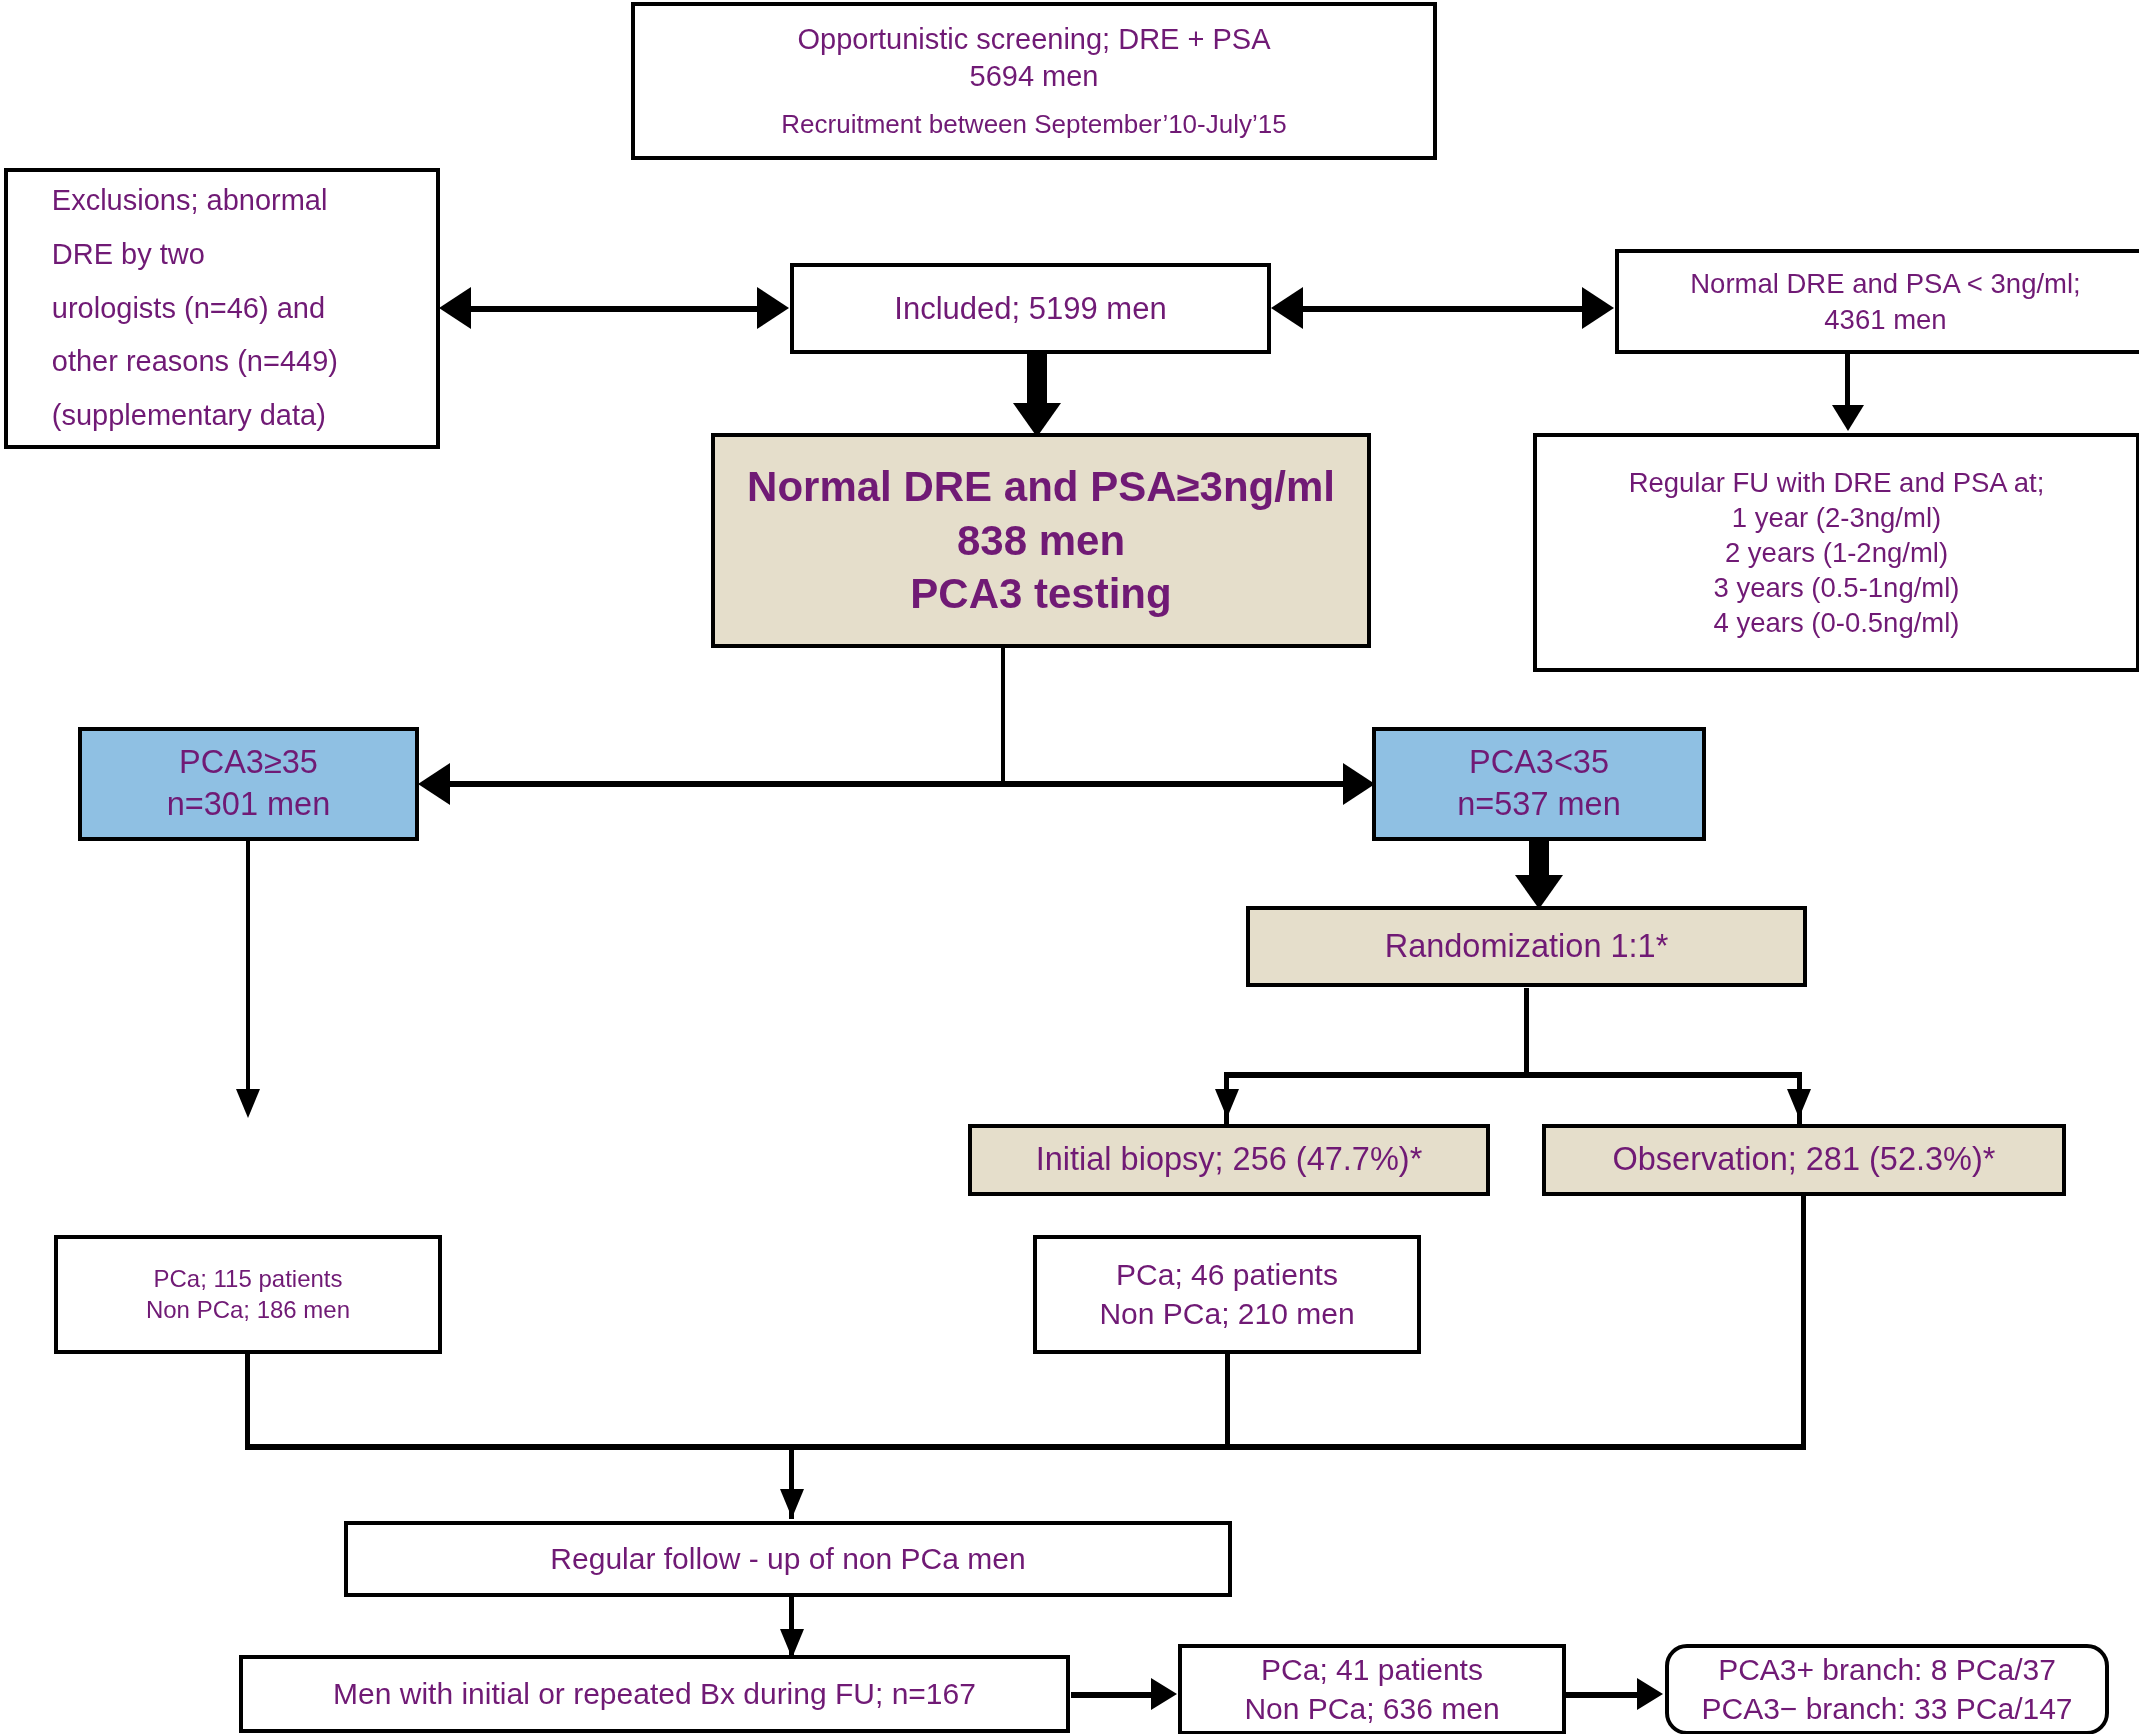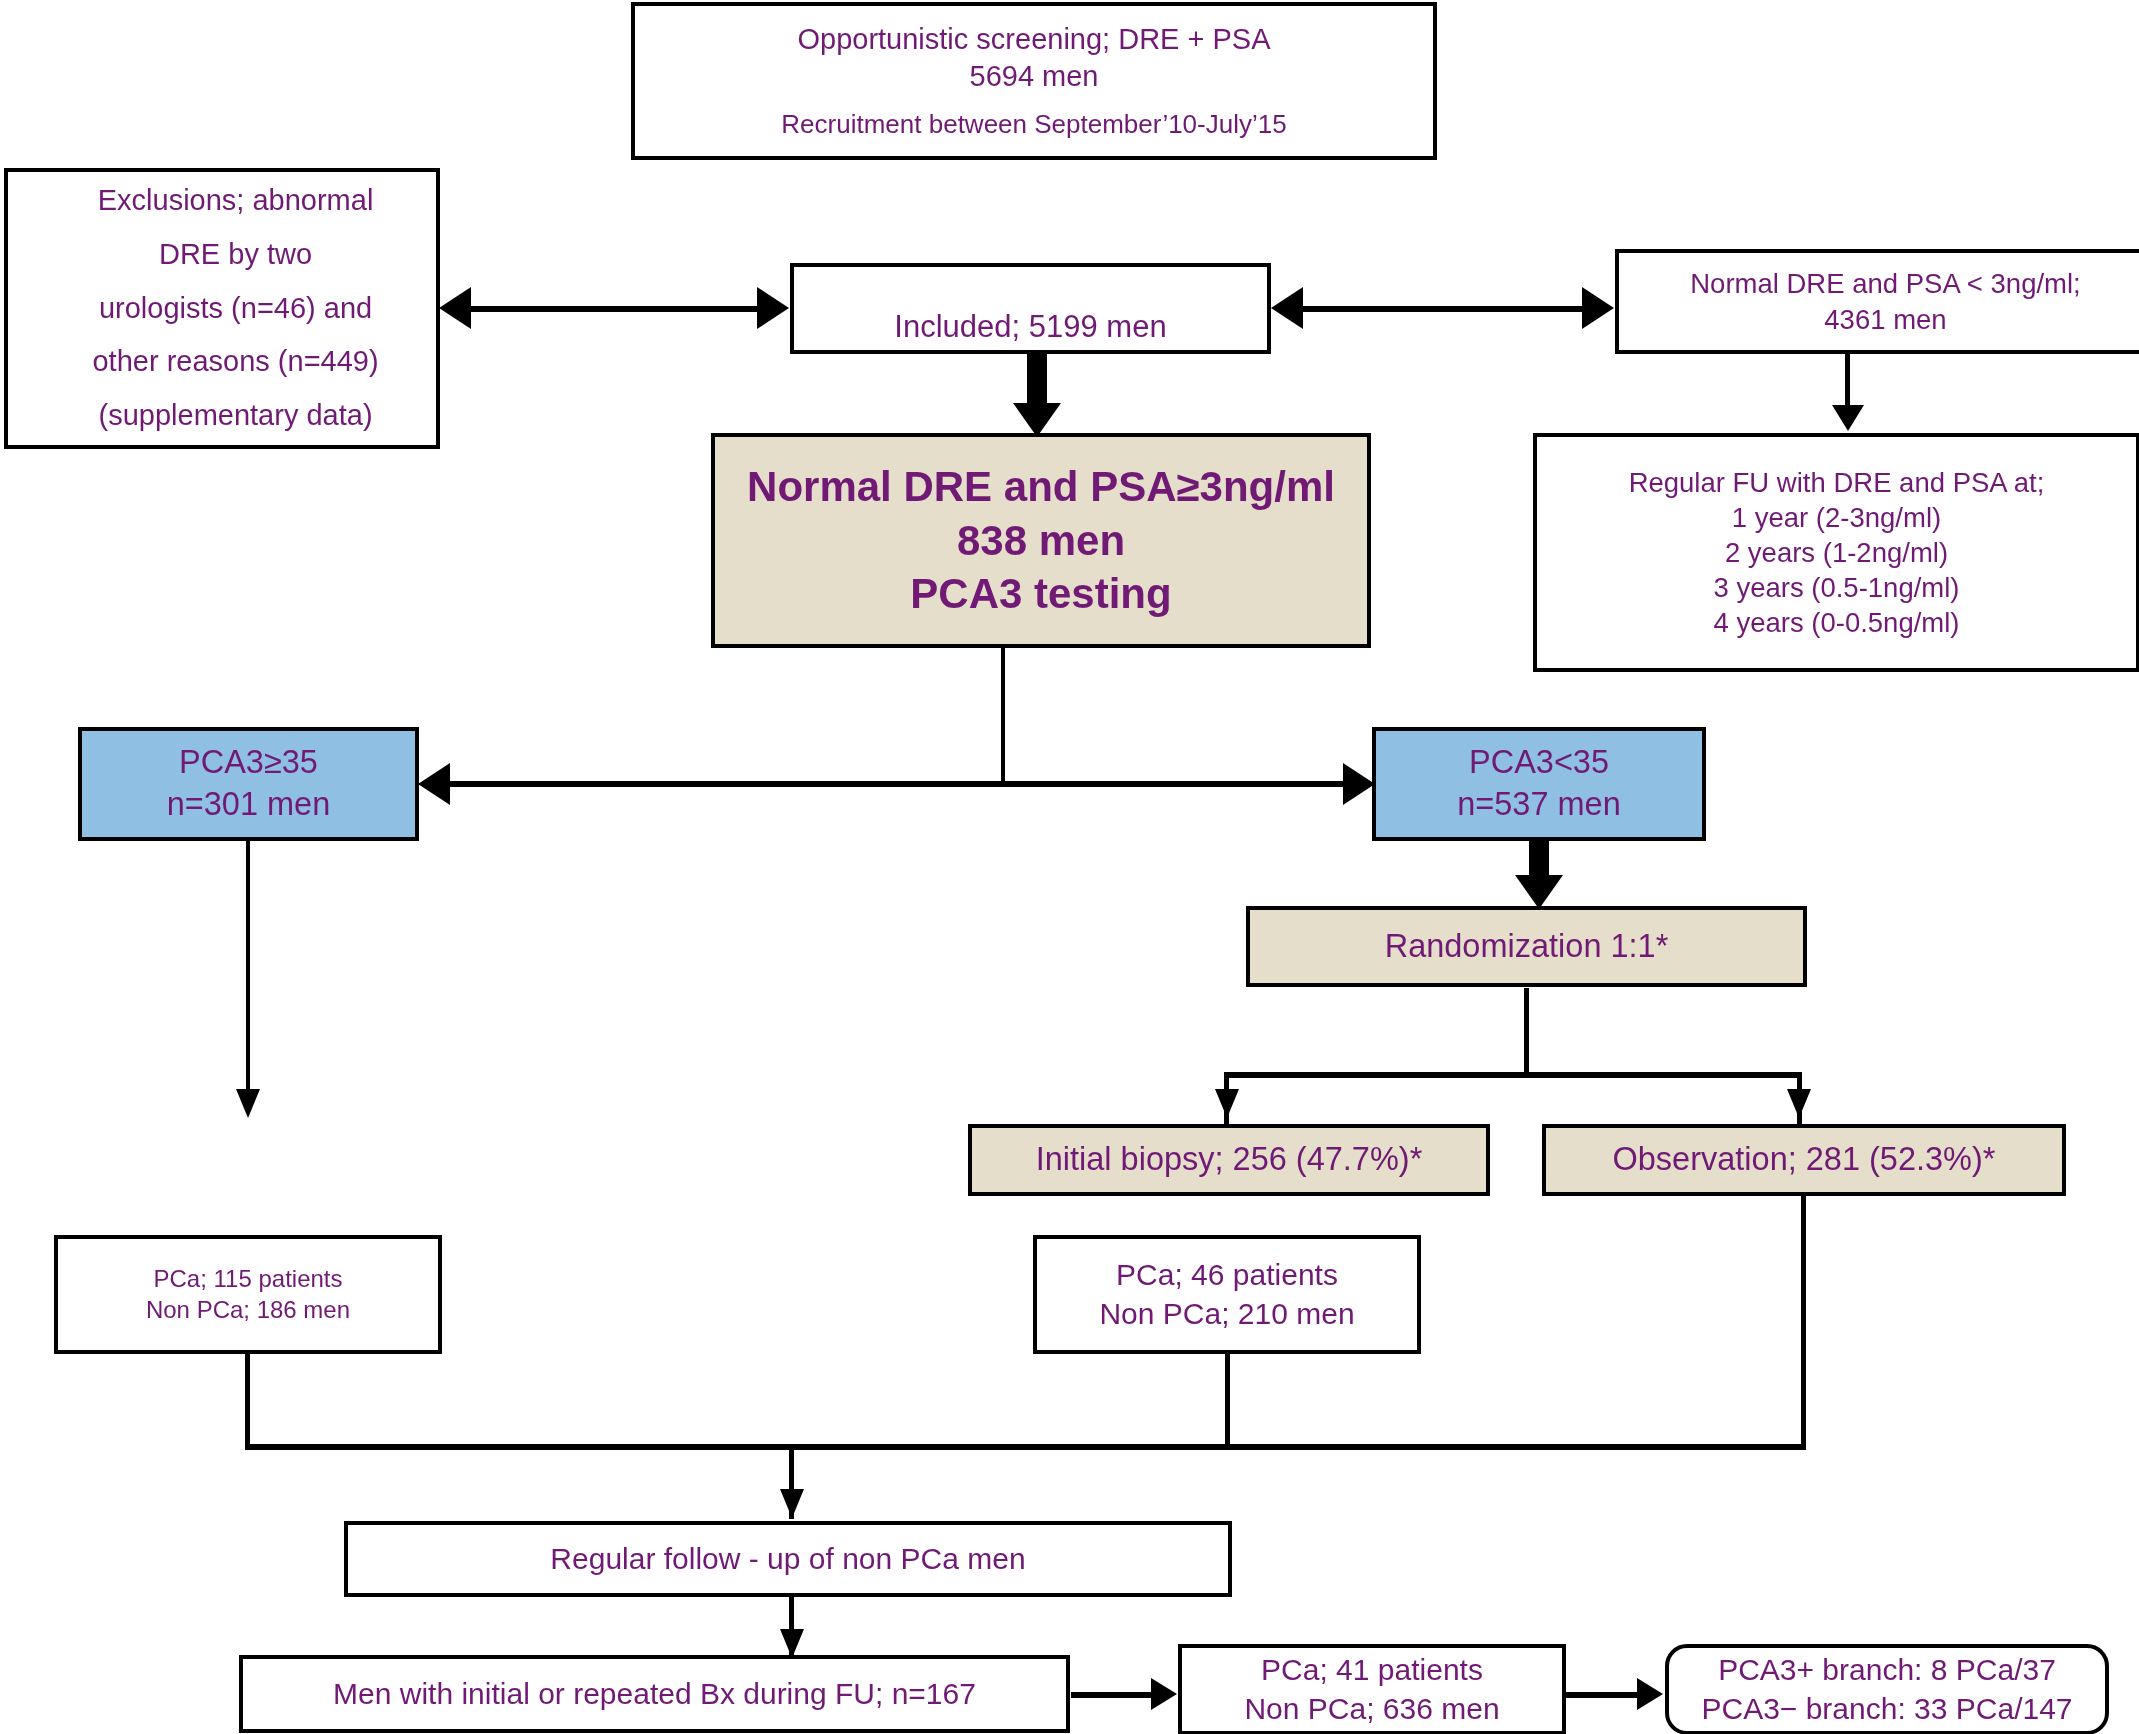--- a/index.html
+++ b/index.html
@@ -29,23 +29,23 @@
     justify-content: center;
     text-align: center;
     line-height: 1.28;
     font-size: 27.5px;
     color: #701a75;
     padding: 3.8px 7.5px;
   }
   .box.beige  { background: #e5decb; }
   .box.blue   { background: #8fc0e3; }
   .box.left-align {
-    align-items: center;
+    align-items: flex-start;
     text-align: left;
-    padding-left: 35px;
+    padding-left: 44px;
   }
   .ln { display: block; white-space: nowrap; }
   .ln.wrapline { line-height: 1.85; }
 
   
   .vline, .hline {
     position: absolute;
     background: #000000;
   }
   .vline { width: 4.4px; }
@@ -100,21 +100,21 @@
   </div>
 
   <div class="box left-align" style="left:3.8px; top:168px; width:436px; height:281px; font-size:29px; justify-content:center;">
     <span class="ln wrapline">Exclusions; abnormal</span>
     <span class="ln wrapline">DRE by two</span>
     <span class="ln wrapline">urologists (n=46) and</span>
     <span class="ln wrapline">other reasons (n=449)</span>
     <span class="ln wrapline">(supplementary data)</span>
   </div>
 
-  <div class="box" style="left:790px; top:263px; width:481px; height:91px; font-size:31px;justify-content:flex-end;">
+  <div class="box" style="left:790px; top:263px; width:481px; height:91px; font-size:31px;">
     <span class="ln">Included; 5199 men</span>
   </div>
 
   <div class="box" style="left:1615px; top:249px; width:541px; height:105px; font-size:27.5px;">
     <span class="ln">Normal DRE and PSA &lt; 3ng/ml;</span>
     <span class="ln">4361 men</span>
   </div>
 
   <div class="hline" style="left:471px; top:306px; width:288px; height:5.6px;"></div>
   <div class="arrow left" style="left:439px; top:287px;"></div>

